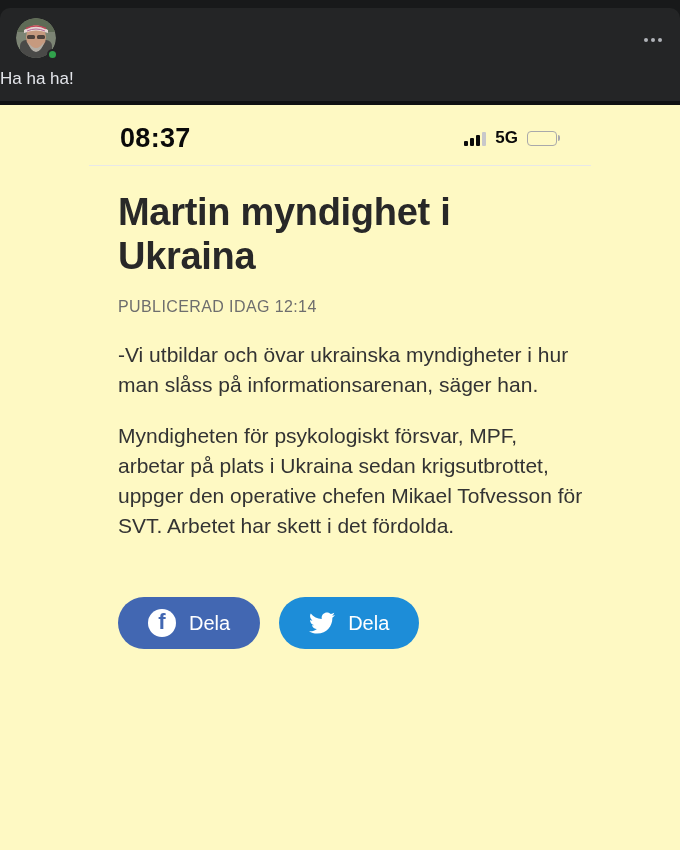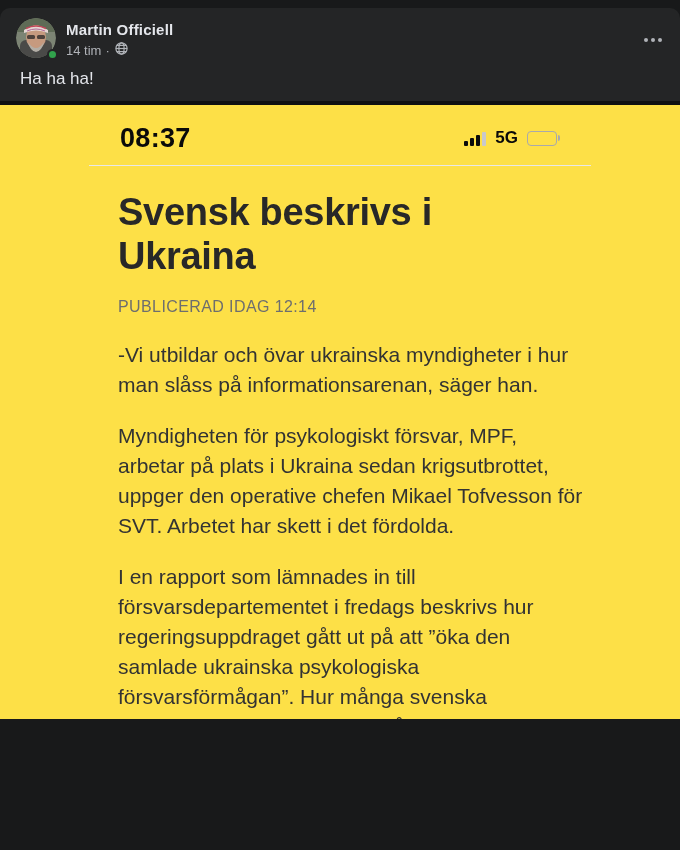--- a/index.html
+++ b/index.html
@@ -24,25 +24,25 @@
   .author-name { font-size:15px; font-weight:700; color:#e4e6eb; letter-spacing:.2px; }
   .post-meta { display:flex; align-items:center; gap:4px; margin-top:4px;
                font-size:13px; color:#b0b3b8; }
   .globe-icon { display:inline-block; margin-left:1px; }
   .options-button {
     position:absolute; right:16px; top:24px; display:flex; gap:3px;
     background:none; border:none; padding:6px 2px; cursor:pointer;
   }
   .options-button i { width:4px; height:4px; border-radius:50%; background:#b0b3b8; }
 
-  .post-text { padding:10px 16px 11px 20px; font-size:17px; line-height:22px; color:#e4e6eb; }
+  .post-text { padding:10px 16px 11px 0; font-size:17px; line-height:22px; color:#e4e6eb; }
 
   
   .post-image { background:#101112; padding-top:4px; cursor:pointer; }
-  .screen { background:#fde047; height:614px; overflow:hidden; }
+  .screen { background:#fef9c3; height:746px; overflow:hidden; }
 
   .status-bar {
     height:60px; display:flex; align-items:center; justify-content:space-between;
     padding:6px 120px 0 120px; color:#0a0a0a;
   }
   .clock { font-size:27px; font-weight:700; letter-spacing:.3px; }
   .status-icons { display:flex; align-items:center; gap:9px; }
   .signal { display:flex; align-items:flex-end; gap:2px; height:15px; }
   .signal i { width:4px; border-radius:1px; background:#0b0b0b; display:block; }
   .signal .b1{height:5px} .signal .b2{height:8px} .signal .b3{height:11px}
@@ -106,36 +106,20 @@
           <path d="M8 12 Q20 4 32 12 L32 15 Q20 10 8 15 Z" fill="#e7d6d2"></path>
           <path d="M10 10.5 Q20 5.5 30 10.5" stroke="#c2475a" stroke-width="1.4" fill="none"></path>
           <path d="M11 13 Q20 9 29 13" stroke="#b06a97" stroke-width="1" fill="none"></path>
           <rect x="11" y="17" width="8" height="4" rx="1.5" fill="#3a3230" opacity=".85"></rect>
           <rect x="21" y="17" width="8" height="4" rx="1.5" fill="#3a3230" opacity=".85"></rect>
           <path d="M12 24 Q20 36 28 24 Q26 33 20 34 Q14 33 12 24 Z" fill="#b3aea6"></path>
         </g>
       </svg>
       <span class="online-dot"></span>
     </div>
-    <div class="author-block">
-      <div class="author-name">Martin Officiell</div>
-      <div class="post-meta">
-        <span>14 tim</span>
-        <span>·</span>
-        <span class="globe-icon">
-          <svg width="13" height="13" viewBox="0 0 13 13" fill="none" stroke="#b0b3b8" stroke-width="1.2">
-            <circle cx="6.5" cy="6.5" r="5.6"></circle>
-            <ellipse cx="6.5" cy="6.5" rx="2.6" ry="5.6"></ellipse>
-            <line x1="0.9" y1="6.5" x2="12.1" y2="6.5"></line>
-            <line x1="1.6" y1="3.4" x2="11.4" y2="3.4"></line>
-            <line x1="1.6" y1="9.6" x2="11.4" y2="9.6"></line>
-          </svg>
-        </span>
-      </div>
-    </div>
     <button class="options-button" aria-label="options">
       <i></i>
         <i></i>
         <i></i>
     </button>
   </div>
 
   <div class="post-text">Ha ha ha!</div>
 
   <div class="post-image">
@@ -154,37 +138,30 @@
           <span class="battery">
             <span class="shell"><span class="charge"></span></span>
               <span class="nub"></span>
           </span>
         </span>
       </div>
 
       <div class="screen-divider"></div>
 
       <div class="article">
-        <h1 class="headline">Svensk beskrivs i
+        <h1 class="headline">Martin myndighet i
 Ukraina</h1>
         <div class="published">PUBLICERAD IDAG 12:14</div>
 
         <p class="body-paragraph">-Vi utbildar och övar ukrainska myndigheter i hur
 man slåss på informationsarenan, säger han.</p>
         <p class="body-paragraph">Myndigheten för psykologiskt försvar, MPF,
 arbetar på plats i Ukraina sedan krigsutbrottet,
 uppger den operative chefen Mikael Tofvesson för
 SVT. Arbetet har skett i det fördolda.</p>
-        <p class="body-paragraph">I en rapport som lämnades in till
-försvarsdepartementet i fredags beskrivs hur
-regeringsuppdraget gått ut på att ”öka den
-samlade ukrainska psykologiska
-försvarsförmågan”. Hur många svenska
-tjänstemän som varit och är på plats vill MPF inte
-gå ut med.</p>
 
         <div class="share-row">
           <button class="share-button share-facebook">
             <span class="fb-logo">
                 <span>f</span>
               </span>
             <span>Dela</span>
           </button>
           <button class="share-button share-twitter">
             <span style="display:flex;">

